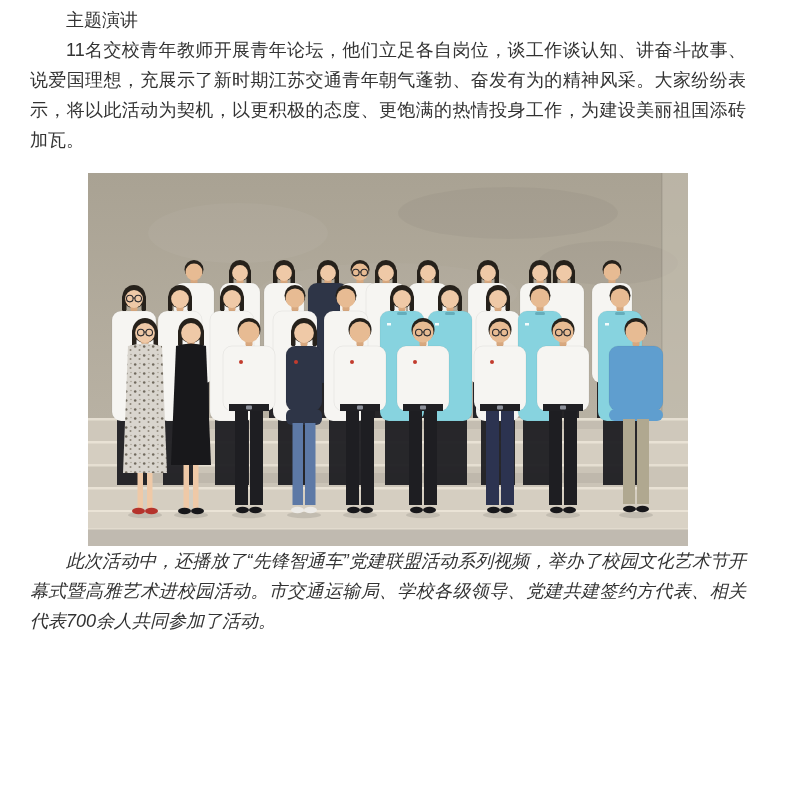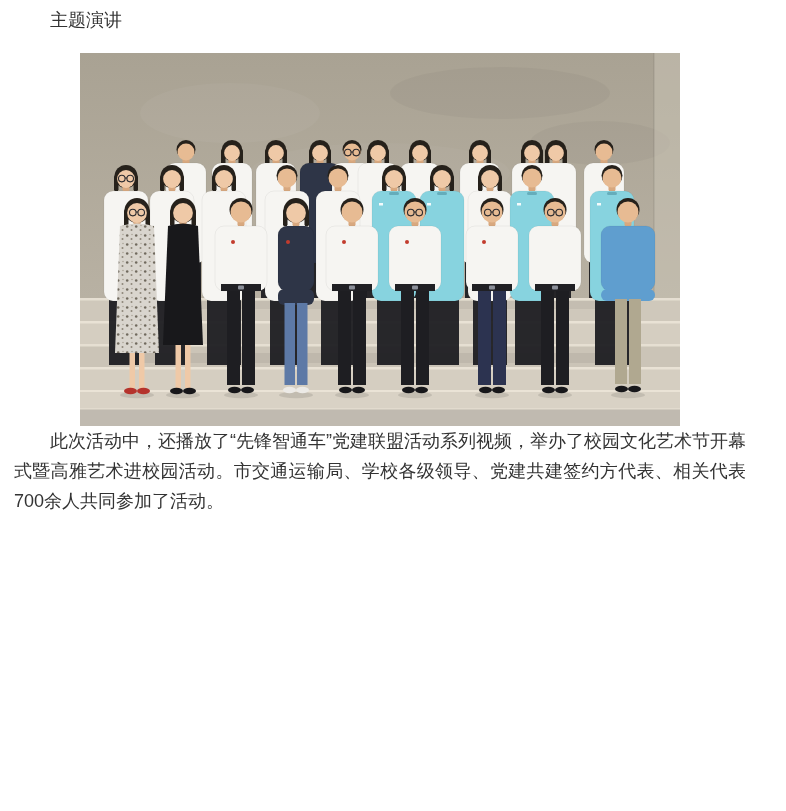--- a/index.html
+++ b/index.html
@@ -1,38 +1,39 @@
 <!DOCTYPE html>
 <html><head>
 <meta charset="utf-8">
 <style>
   html,body{margin:0;padding:0;}
   body{
     width:786px;height:811px;background:#ffffff;overflow:hidden;
     font-family:"Liberation Sans","DejaVu Sans",sans-serif;color:#333333;
   }
-  .article{padding:5px 40px 0 14px;}
+  .article{padding:5px 40px 0 30px;}
   .article p{
     font-size:18px;line-height:30px;margin:0;
     text-indent:2em;text-align:justify;color:#333333;
   }
   .heading{margin:0;}
   .p1{margin-top:22px;}
   .p2{margin-top:25px;}
-  .p3{margin-top:21px;}
+  .p3{margin-top:21px;font-style:italic;}
   .photo-wrap{margin-top:18px;display:flex;justify-content:center;}
   .photo-frame{width:600px;height:373px;display:block;}
 </style>
 </head>
 <body>
 
 <div class="article">
 
   <p class="heading">主题演讲</p>
 
+  <p class="p1">11名交校青年教师开展青年论坛，他们立足各自岗位，谈工作谈认知、讲奋斗故事、说爱国理想，充展示了新时期江苏交通青年朝气蓬勃、奋发有为的精神风采。大家纷纷表示，将以此活动为契机，以更积极的态度、更饱满的热情投身工作，为建设美丽祖国添砖加瓦。</p>
 
 
   <div class="photo-wrap">
     <svg class="photo-frame" viewBox="0 0 600 373" xmlns="http://www.w3.org/2000/svg">
       <defs>
         <linearGradient id="wallg" x1="0" y1="0" x2="0" y2="1">
           <stop offset="0" stop-color="#a9a293"></stop>
           <stop offset="0.7" stop-color="#b9b2a4"></stop>
           <stop offset="1" stop-color="#c3bcae"></stop>
         </linearGradient>

